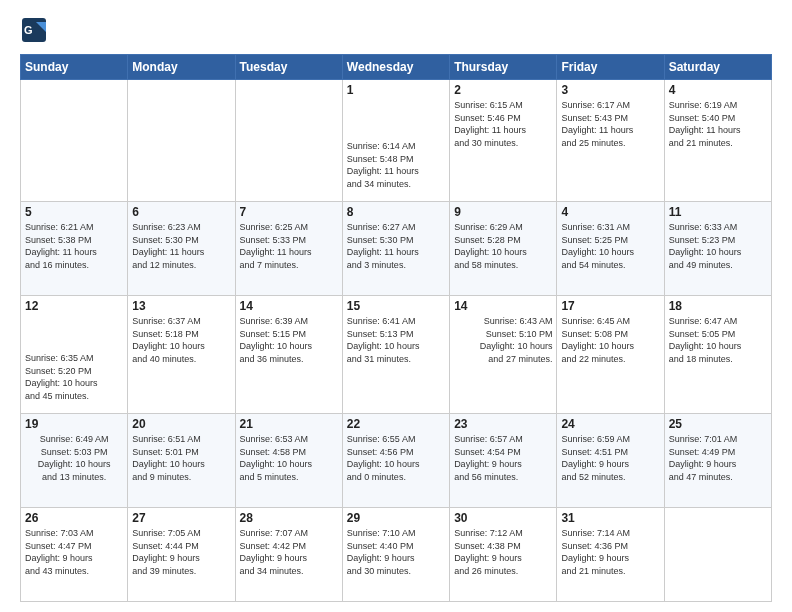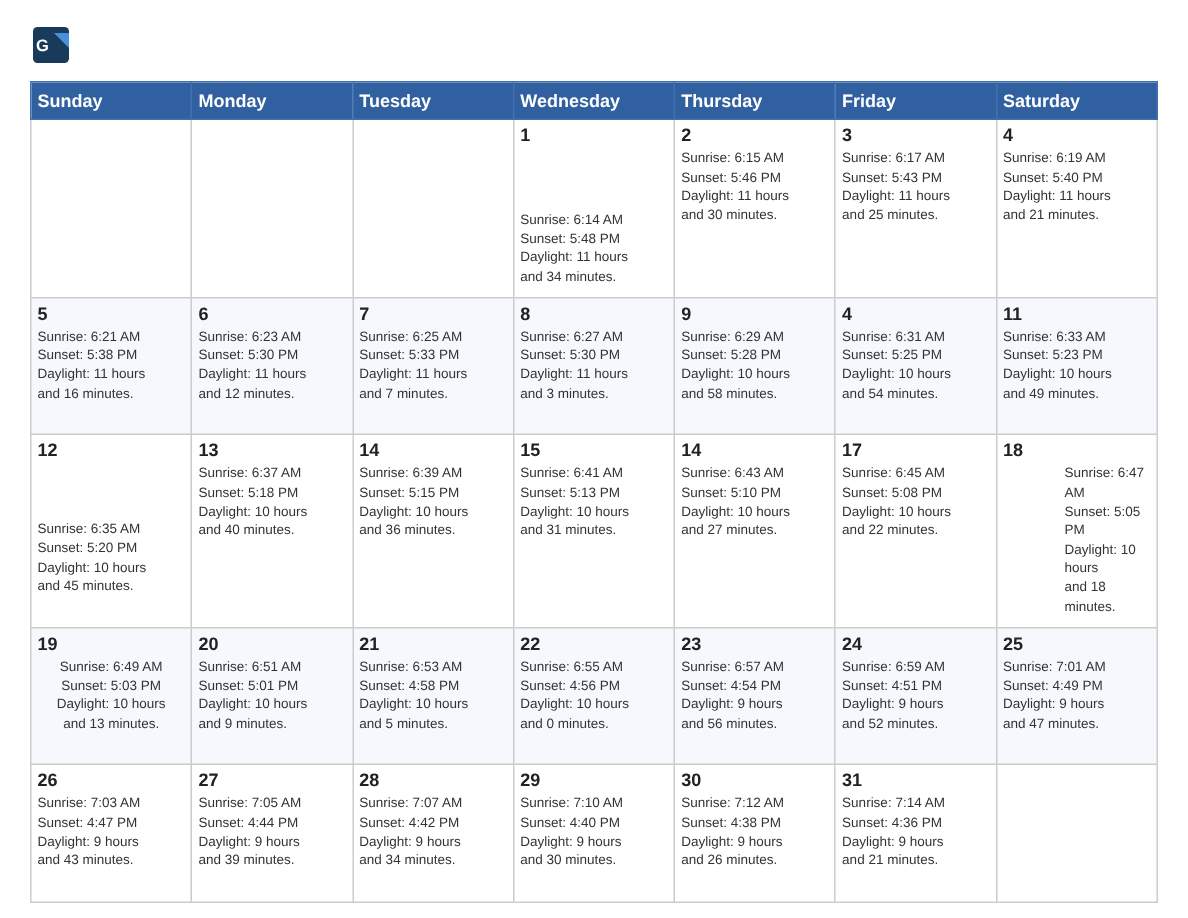--- a/index.html
+++ b/index.html
@@ -245,35 +245,35 @@
           </td>
           <td>
             <span class="day-num">15</span>
             <div class="cell-info" style="white-space: pre-line;">Sunrise: 6:41 AM
 Sunset: 5:13 PM
 Daylight: 10 hours
 and 31 minutes.</div>
           </td>
           <td>
             <span class="day-num">14</span>
-            <div class="cell-info" style="white-space: pre-line;">Sunrise: 6:43 AM
+            <div class="cell-info" style="white-space: pre-line; text-align: right;">Sunrise: 6:43 AM
 Sunset: 5:10 PM
 Daylight: 10 hours
 and 27 minutes.</div>
           </td>
           <td>
             <span class="day-num">17</span>
             <div class="cell-info" style="white-space: pre-line;">Sunrise: 6:45 AM
 Sunset: 5:08 PM
 Daylight: 10 hours
 and 22 minutes.</div>
           </td>
           <td>
             <span class="day-num">18</span>
-            <div class="cell-info" style="white-space: pre-line; margin-left: 41px;">Sunrise: 6:47 AM
+            <div class="cell-info" style="white-space: pre-line;">Sunrise: 6:47 AM
 Sunset: 5:05 PM
 Daylight: 10 hours
 and 18 minutes.</div>
           </td>
         </tr>
         <tr>
           <td>
             <span class="day-num">19</span>
             <div class="cell-info" style="white-space: pre-line; text-align: center;">Sunrise: 6:49 AM
 Sunset: 5:03 PM

